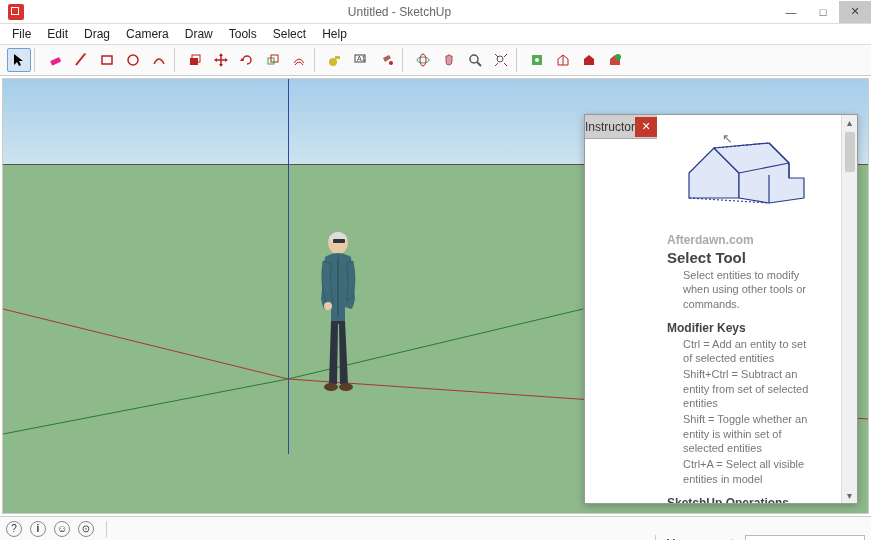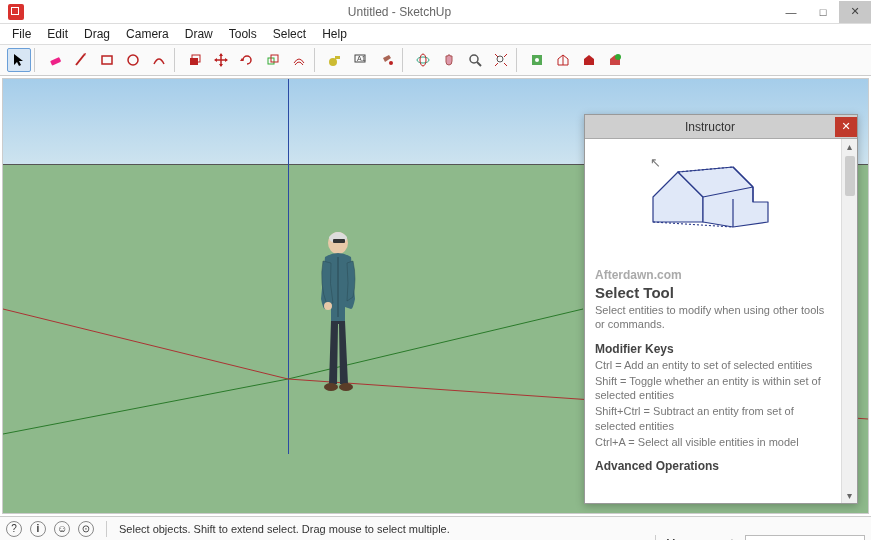--- a/index.html
+++ b/index.html
@@ -31,33 +31,33 @@
 .horizon { position:absolute; left:0; right:0; top:85px; height:1px; background:#555; }
 
 
 .axis { position:absolute; background:transparent; }
 .axis-blue { left:285px; top:-5px; width:1px; height:380px; background:#2a4aa3; }
 
 
 .person { position:absolute; left:302px; top:150px; width:70px; height:180px; }
 
 
-.instr { position:absolute; right:10px; top:35px; width:274px; height:390px; background:#fff; border:1px solid #999; box-shadow:0 2px 8px rgba(0,0,0,0.25); display:flex; flex-direction:column; }
+.instr { position:absolute; right:10px; top:35px; width:274px; height:390px; background:#fff; border:1px solid #999; box-shadow:0 2px 8px rgba(0,0,0,0.25); display:flex; flex-direction:row; }
 .instr-title { height:24px; background:#cfcfcf; border-bottom:1px solid #aaa; display:flex; align-items:center; font-size:12px; color:#333; position:relative; }
 .instr-title .t { flex:1; text-align:center; }
 .instr-title .x { width:22px; height:20px; background:#c0392b; color:#fff; display:flex; align-items:center; justify-content:center; font-size:11px;}
 .instr-body { flex:1; overflow:hidden; display:flex; }
 .instr-content { flex:1; padding:8px 10px 10px 10px; font-size:11px; color:#777; }
 .instr-content h2 { font-size:15px; font-weight:bold; color:#444; margin-top:2px; }
 .instr-content h3 { font-size:12px; font-weight:bold; color:#444; margin-top:10px; }
-.instr-content p { margin:2px 0; line-height:1.3; }
+.instr-content p { margin:2px 16px; line-height:1.3; }
 .instr-scroll { width:16px; background:#f0f0f0; border-left:1px solid #ddd; display:flex; flex-direction:column; align-items:center; }
 .instr-scroll .arr { font-size:10px; color:#666; padding:2px 0; }
 .instr-scroll .thumb { width:10px; flex:0 0 40px; background:#ccc; border-radius:2px; margin-top:2px;}
-.instr-content .watermark { color:#aaa; font-size:12px; font-weight:bold; margin-top:11px;}
+.instr-content .watermark { color:#aaa; font-size:12px; font-weight:bold; margin-top:0;}
 .instr-img { height:110px; display:flex; align-items:center; justify-content:center; position:relative;}
 .instr-img svg { width:160px; height:100px; }
 
 
 .status { height:24px; border-top:1px solid #ccc; background:#fafafa; display:flex; align-items:center; font-size:11px; color:#333; padding:0 6px; gap:8px; }
 .status .circ { width:16px; height:16px; border:1px solid #888; border-radius:50%; display:flex; align-items:center; justify-content:center; font-size:10px; }
 .status .divider { width:1px; height:16px; background:#ccc; margin:0 4px;}
 .status .meas { margin-left:auto; display:flex; align-items:center; gap:6px;margin-top:28px; }
 .status .meas .box { width:120px; height:16px; border:1px solid #bbb; background:#fff; }
 
@@ -262,41 +262,40 @@
               <path d="M45 20 L100 15" stroke-dasharray="2 2" fill="none"></path>
               <path d="M20 70 L100 75" stroke-dasharray="2 2" fill="none"></path>
             </g>
           </svg>
         </div>
         <div class="watermark">Afterdawn.com</div>
         <h2>Select Tool</h2>
         <p>Select entities to modify when using other tools or commands.</p>
         <h3>Modifier Keys</h3>
         <p>Ctrl = Add an entity to set of selected entities</p>
+        <p>Shift+Ctrl = Subtract an entity from set of selected entities</p>
         <p>Shift = Toggle whether an entity is within set of selected entities</p>
-        <p>Shift+Ctrl = Subtract an entity from set of selected entities</p>
         <p>Ctrl+A = Select all visible entities in model</p>
-        <h3>Advanced Operations</h3>
+        <h3>SketchUp Operations</h3>
 
       </div>
       <div class="instr-scroll">
         <div class="arr">▴</div>
         <div class="thumb"></div>
         <div style="flex:1"></div>
         <div class="arr">▾</div>
       </div>
     </div>
   </div>
 </div>
 
 <div class="status">
   <div class="circ">?</div>
   <div class="circ" style="font-weight:bold">i</div>
   <div class="circ">☺</div>
   <div class="circ">⊙</div>
   <div class="divider"></div>
-  <div>Select objects. Shift to extend select. Drag mouse to select multiple.</div>
   <div class="meas">
     <div class="divider"></div>
     <span>Measurements</span>
     <div class="box"></div>
   </div>
 </div>
 
 </body></html>

